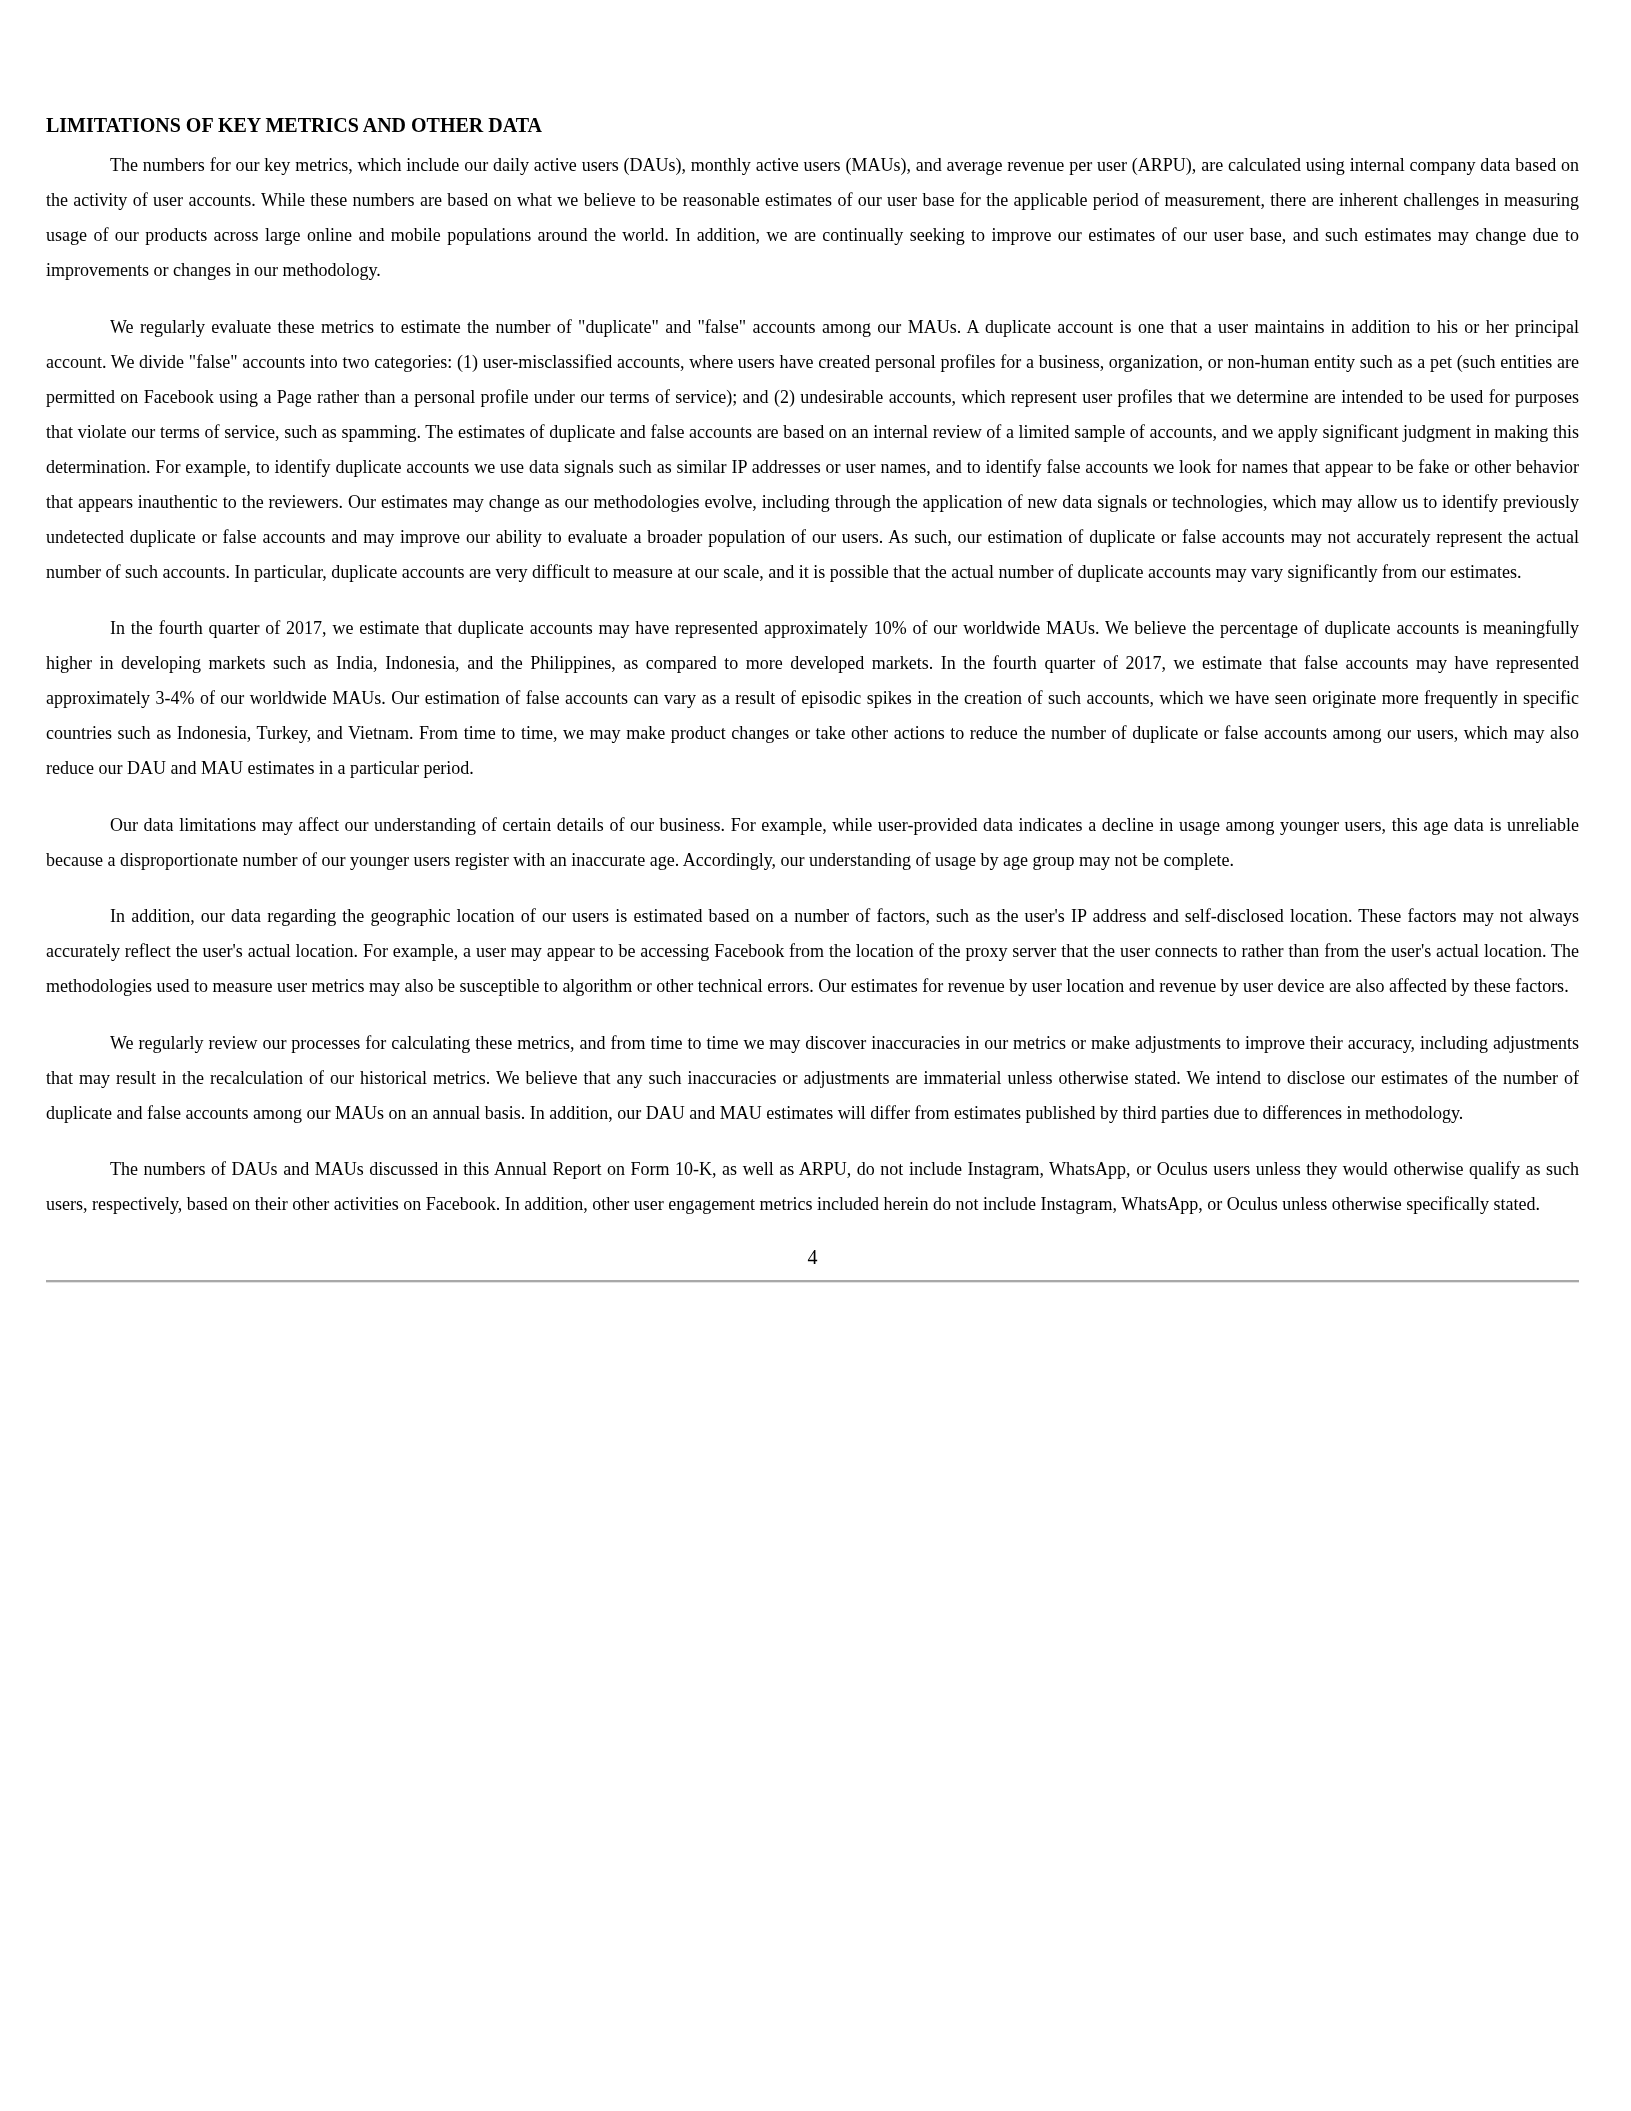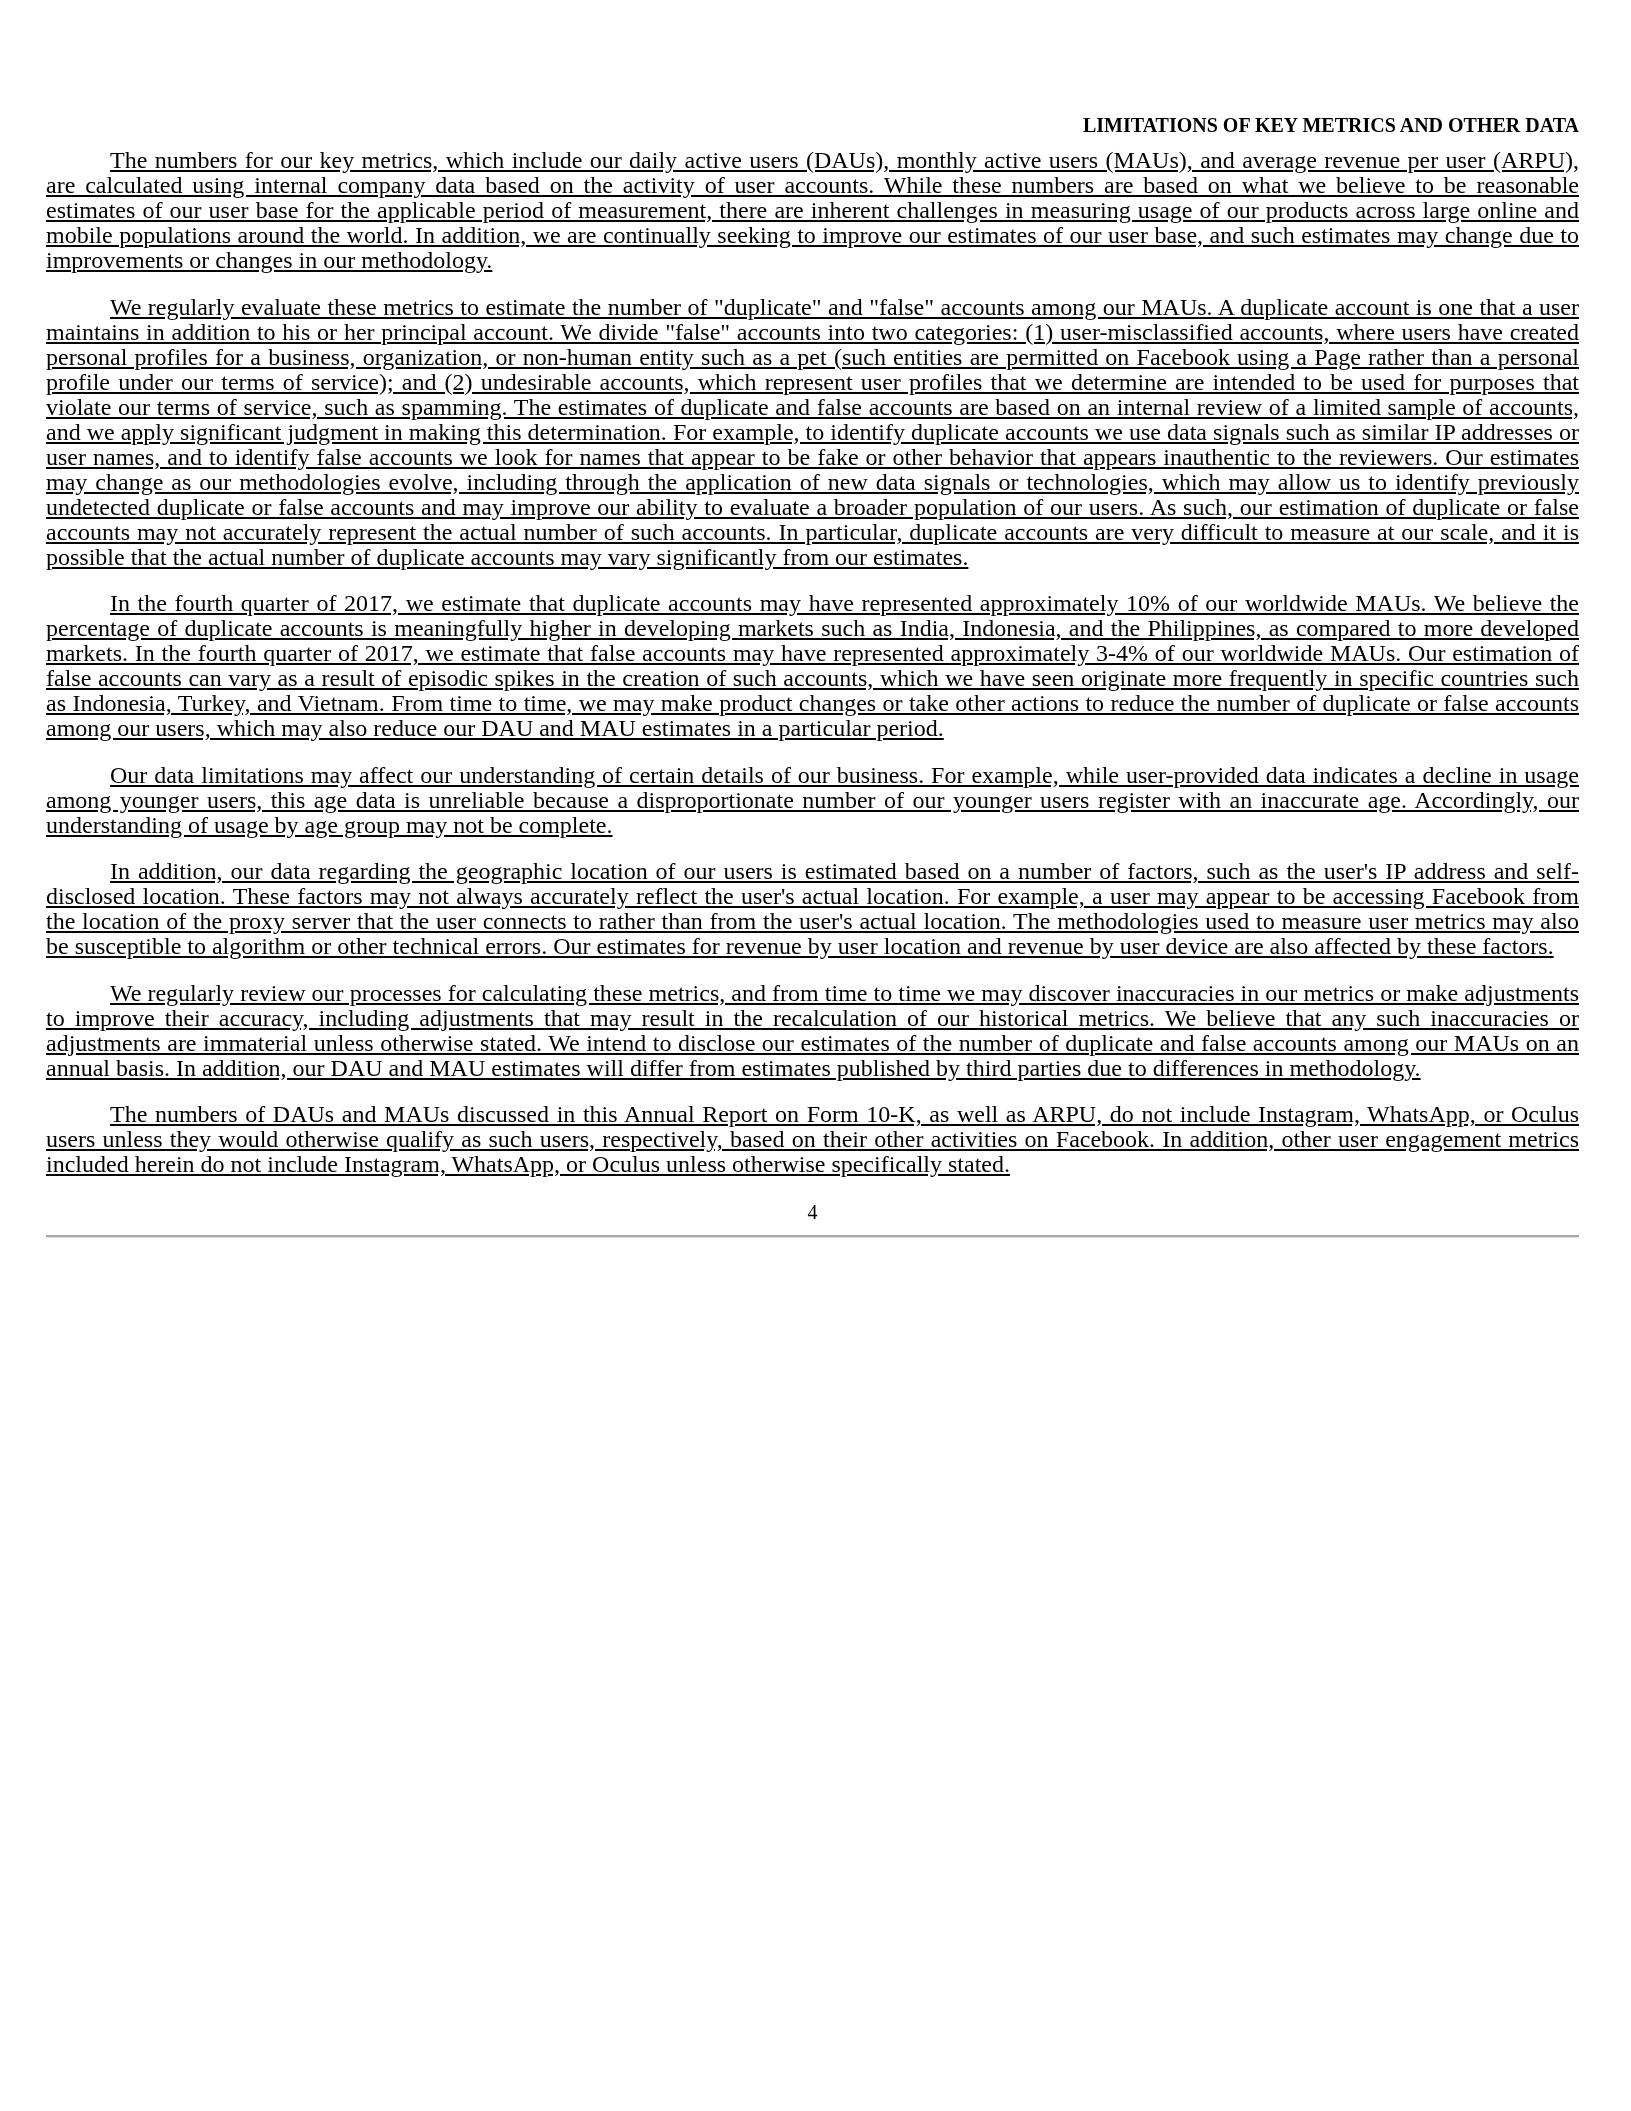--- a/index.html
+++ b/index.html
@@ -14,35 +14,34 @@
       font-family: "Liberation Serif", serif;
       color: #000000;
     }
     .page {
       position: absolute;
       left: 46px;
       top: 112px;
       width: 1533px;
     }
     .title {
-      text-align: right;
+      text-align: left;
       font-weight: bold;
       font-size: 20px;
       line-height: 26px;
       margin: 0 0 10px 0;
       letter-spacing: 0px;
     }
     .para {
-      font-size: 24px;
-      line-height: 25px;
+      font-size: 18px;
+      line-height: 35px;
       text-align: justify;
       text-indent: 64px;
       margin: 0 0 21.5px 0;
       word-spacing: 0px;
-      text-decoration: underline;
     }
     .page-number {
       text-align: center;
       font-size: 20px;
       line-height: 26px;
       margin-top: 2px;
     }
     .rule {
       margin-top: 10px;
       height: 0;

